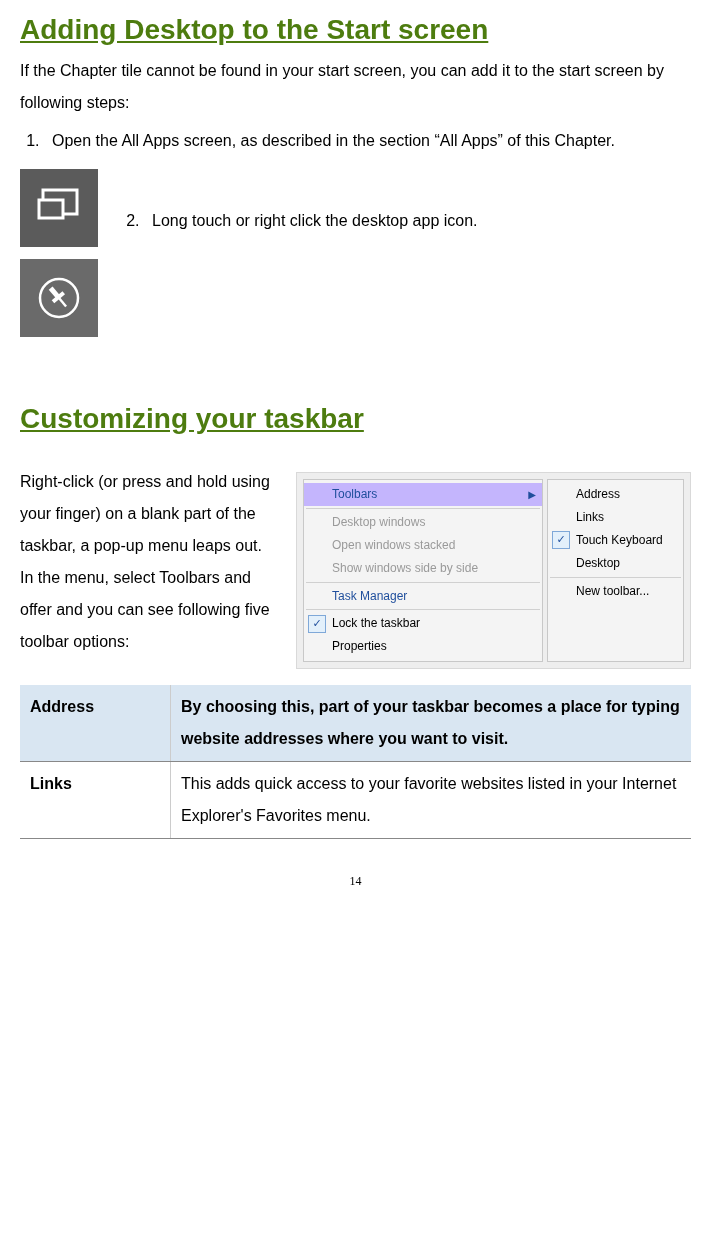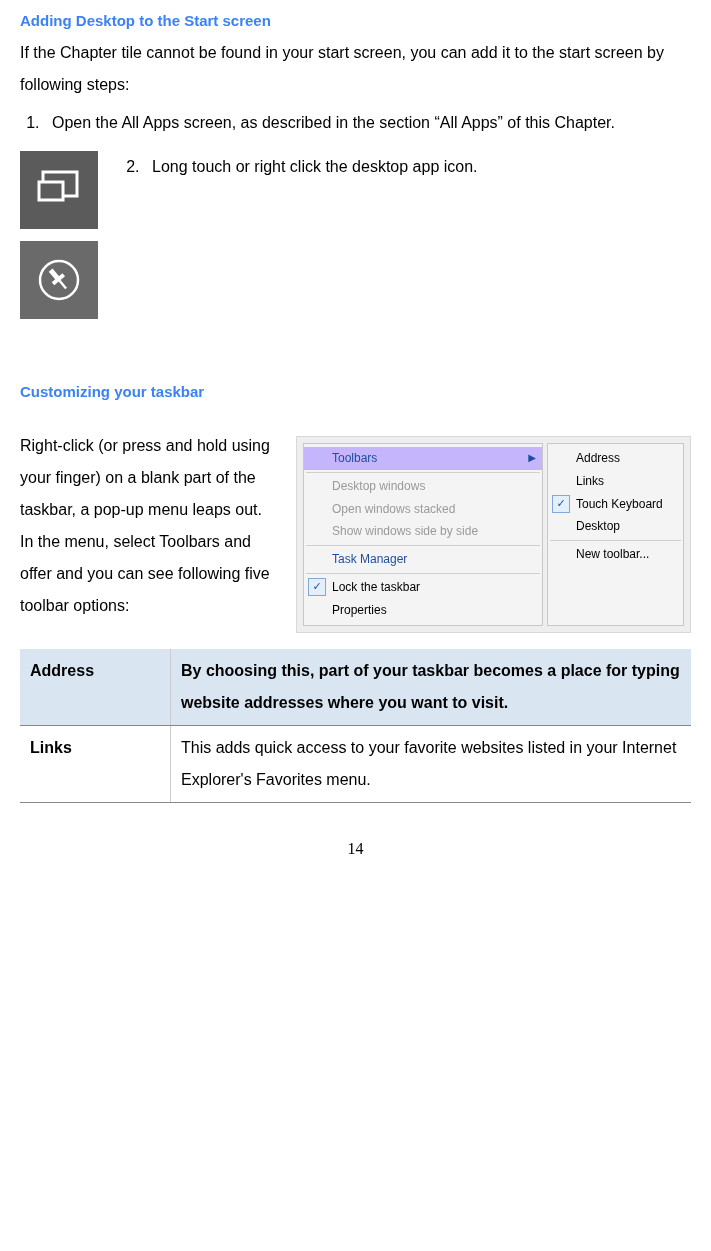--- a/index.html
+++ b/index.html
@@ -5,23 +5,24 @@
   body {
     margin: 0;
     padding: 10px 20px 20px 20px;
     font-family: Arial, Helvetica, sans-serif;
     font-size: 16px;
     line-height: 2;
     color: #000;
     width: 671px;
   }
   .heading {
-    color: #3b82f6;
-    font-size: 15px;
+    color: #4d7c0f;
+    font-size: 28px;
     font-weight: bold;
+    text-decoration: underline;
     margin: 0 0 6px 0;
     line-height: 1.4;
   }
   .intro {
     margin: 0 0 6px 0;
   }
   ol.steps {
     margin: 0;
     padding-left: 24px;
   }
@@ -50,20 +51,21 @@
   .tile svg { display:block; }
   .icon-row .text {
     flex: 1;
   }
   .icon-row ol {
     margin: 0;
     padding-left: 24px;
   }
   .icon-row ol > li {
     padding-left: 8px;
+    margin-top: 36px;
   }
   .section-gap { height: 50px; }
   .two-col {
     display: flex;
     gap: 18px;
     align-items: flex-start;
     margin-top: 28px;
   }
   .two-col .text {
     flex: 0 0 258px;
@@ -148,21 +150,21 @@
     font-weight: bold;
     width: 130px;
     border-right: 1px solid #ccc;
   }
   table.opts thead th.label {
     border-right: 1px solid #ccc;
   }
   .page-num {
     text-align: center;
     font-family: "Times New Roman", Times, serif;
-    font-size: 16px;
+    font-size: 12px;
     margin-top: 30px;
   }
 </style>
 </head>
 <body>
 
 <div class="heading">Adding Desktop to the Start screen</div>
 <p class="intro">If the Chapter tile cannot be found in your start screen, you can add it to the start screen by following steps:</p>
 
 <ol class="steps" start="1">

